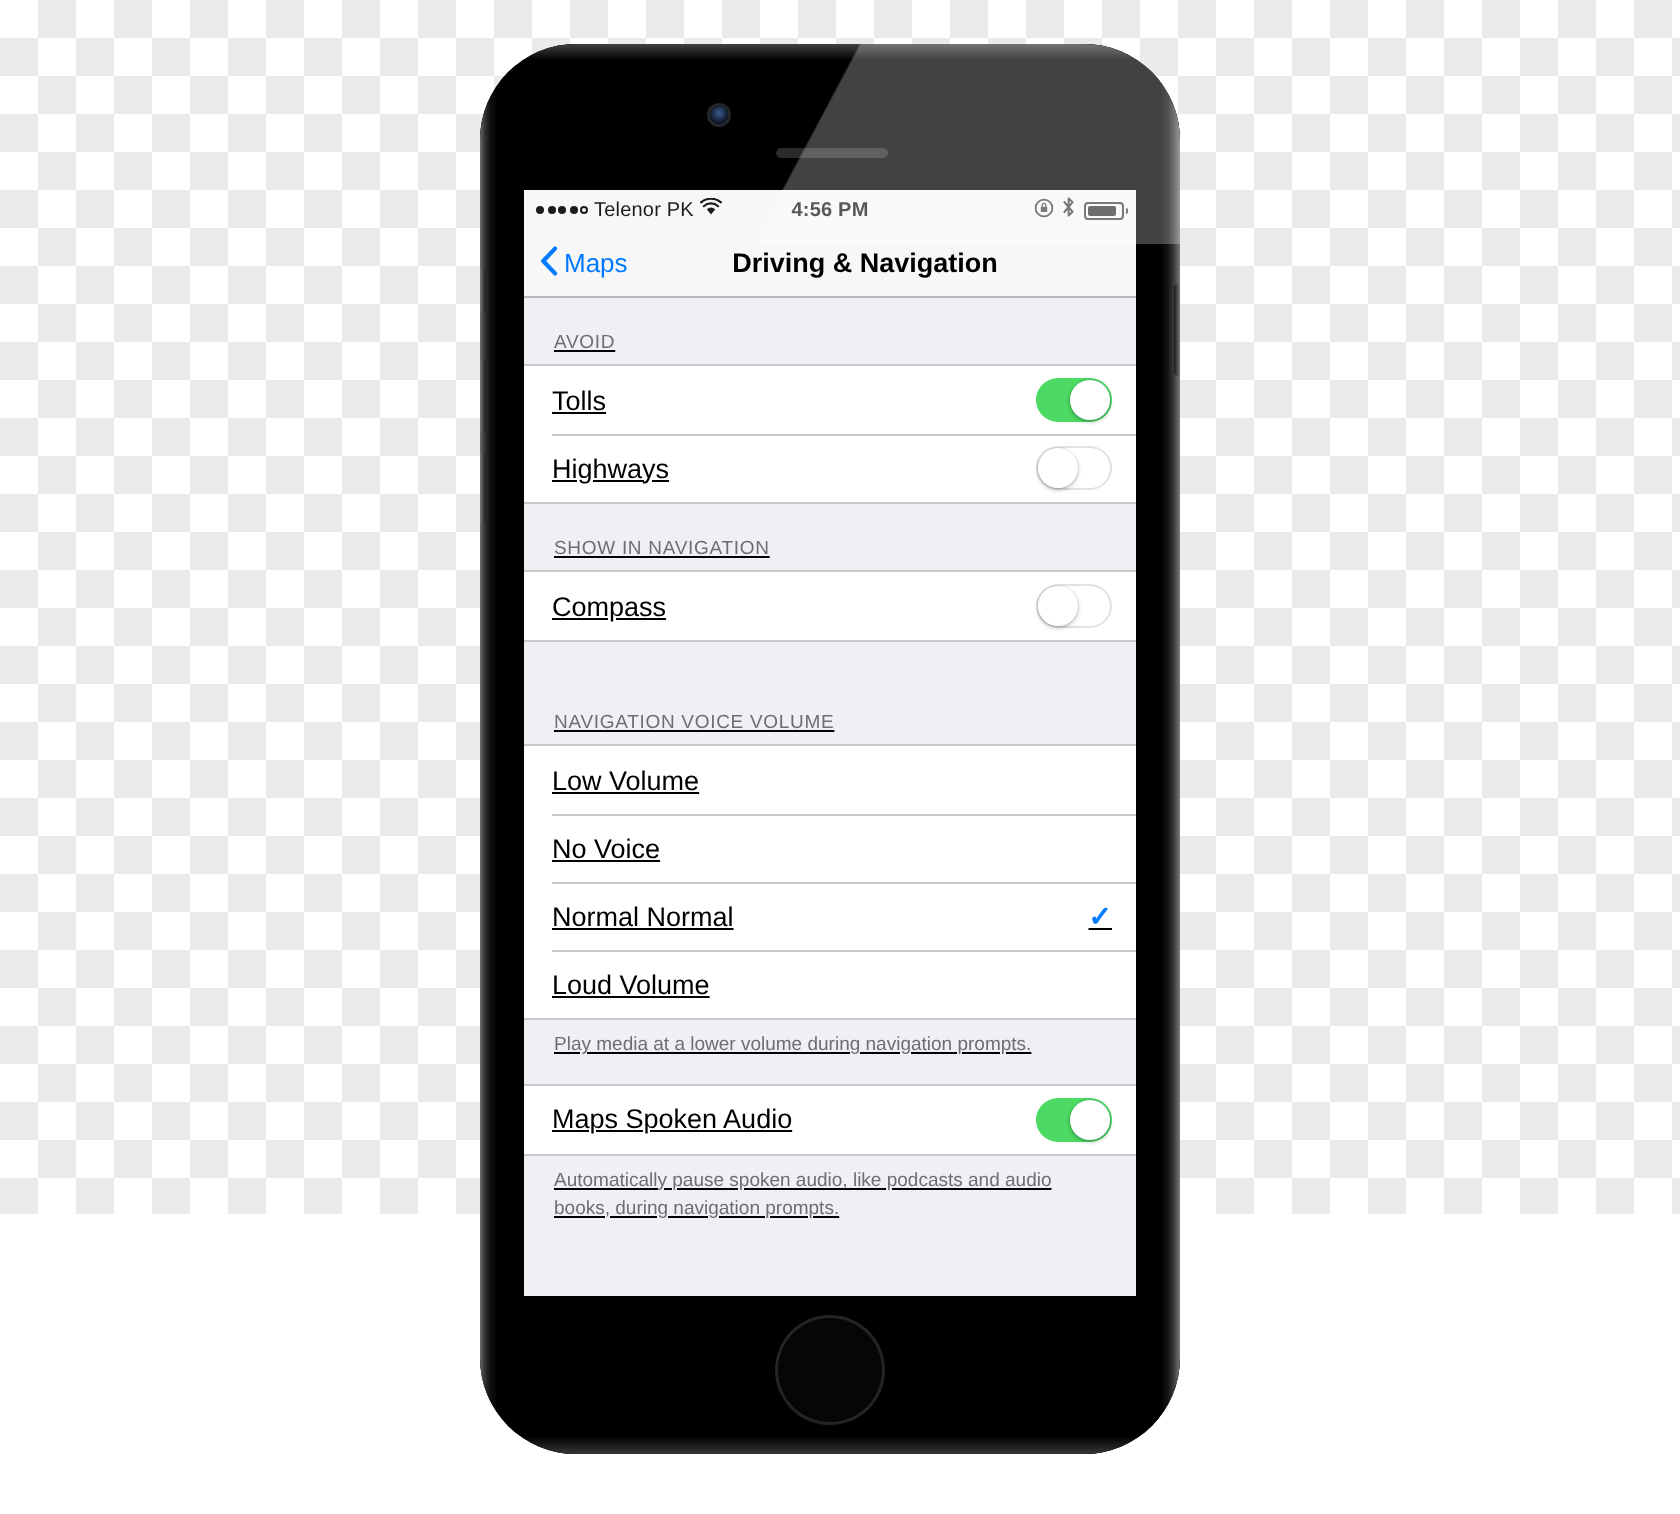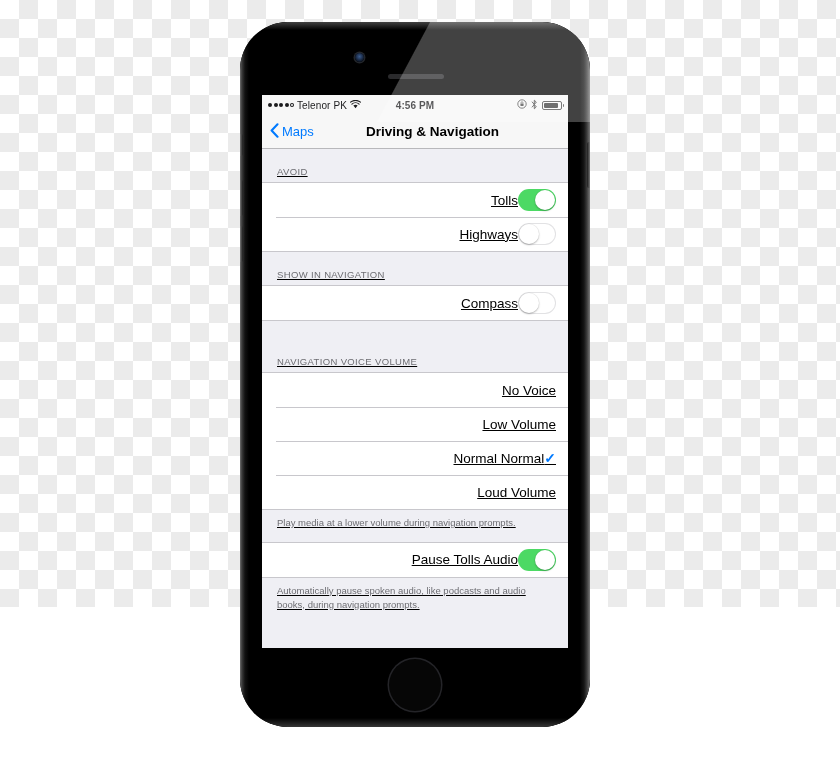--- a/index.html
+++ b/index.html
@@ -219,21 +219,20 @@
     font-size: 9.5px;
     color: #6d6d72;
     letter-spacing: .35px;
     padding: 17px 15px 5px 15px;
     text-transform: uppercase;
   }
   .group {
     background: #ffffff;
     border-top: .5px solid #c8c7cc;
     border-bottom: .5px solid #c8c7cc;
-    text-align: right;
   }
   .row {
     position: relative;
     display: flex;
     align-items: center;
     min-height: 34px;
     padding: 0 12px 0 14px;
     background: #fff;
     cursor: pointer;
   }
@@ -383,38 +382,38 @@
                 <span class="knob"></span>
               </span>
           </div>
         </div>
 
         <div class="spacer-gap"></div>
 
         <div class="section-header">NAVIGATION VOICE VOLUME</div>
         <div class="group">
           <div class="row">
+            <span class="row-label">Low Volume</span>
+          </div>
+          <div class="row">
             <span class="row-label">No Voice</span>
-          </div>
-          <div class="row">
-            <span class="row-label">Low Volume</span>
           </div>
           <div class="row">
             <span class="row-label">Normal Normal</span>
             <span class="check">✓</span>
           </div>
           <div class="row">
             <span class="row-label">Loud Volume</span>
           </div>
         </div>
         <div class="footer-note">Play media at a lower volume during navigation prompts.</div>
 
         <div class="group">
           <div class="row">
-            <span class="row-label">Pause Tolls Audio</span>
+            <span class="row-label">Maps Spoken Audio</span>
             <span class="toggle on">
                 <span class="knob"></span>
               </span>
           </div>
         </div>
         <div class="footer-note">Automatically pause spoken audio, like podcasts and audio books, during navigation prompts.</div>
 
       </div>
     </div>
 

